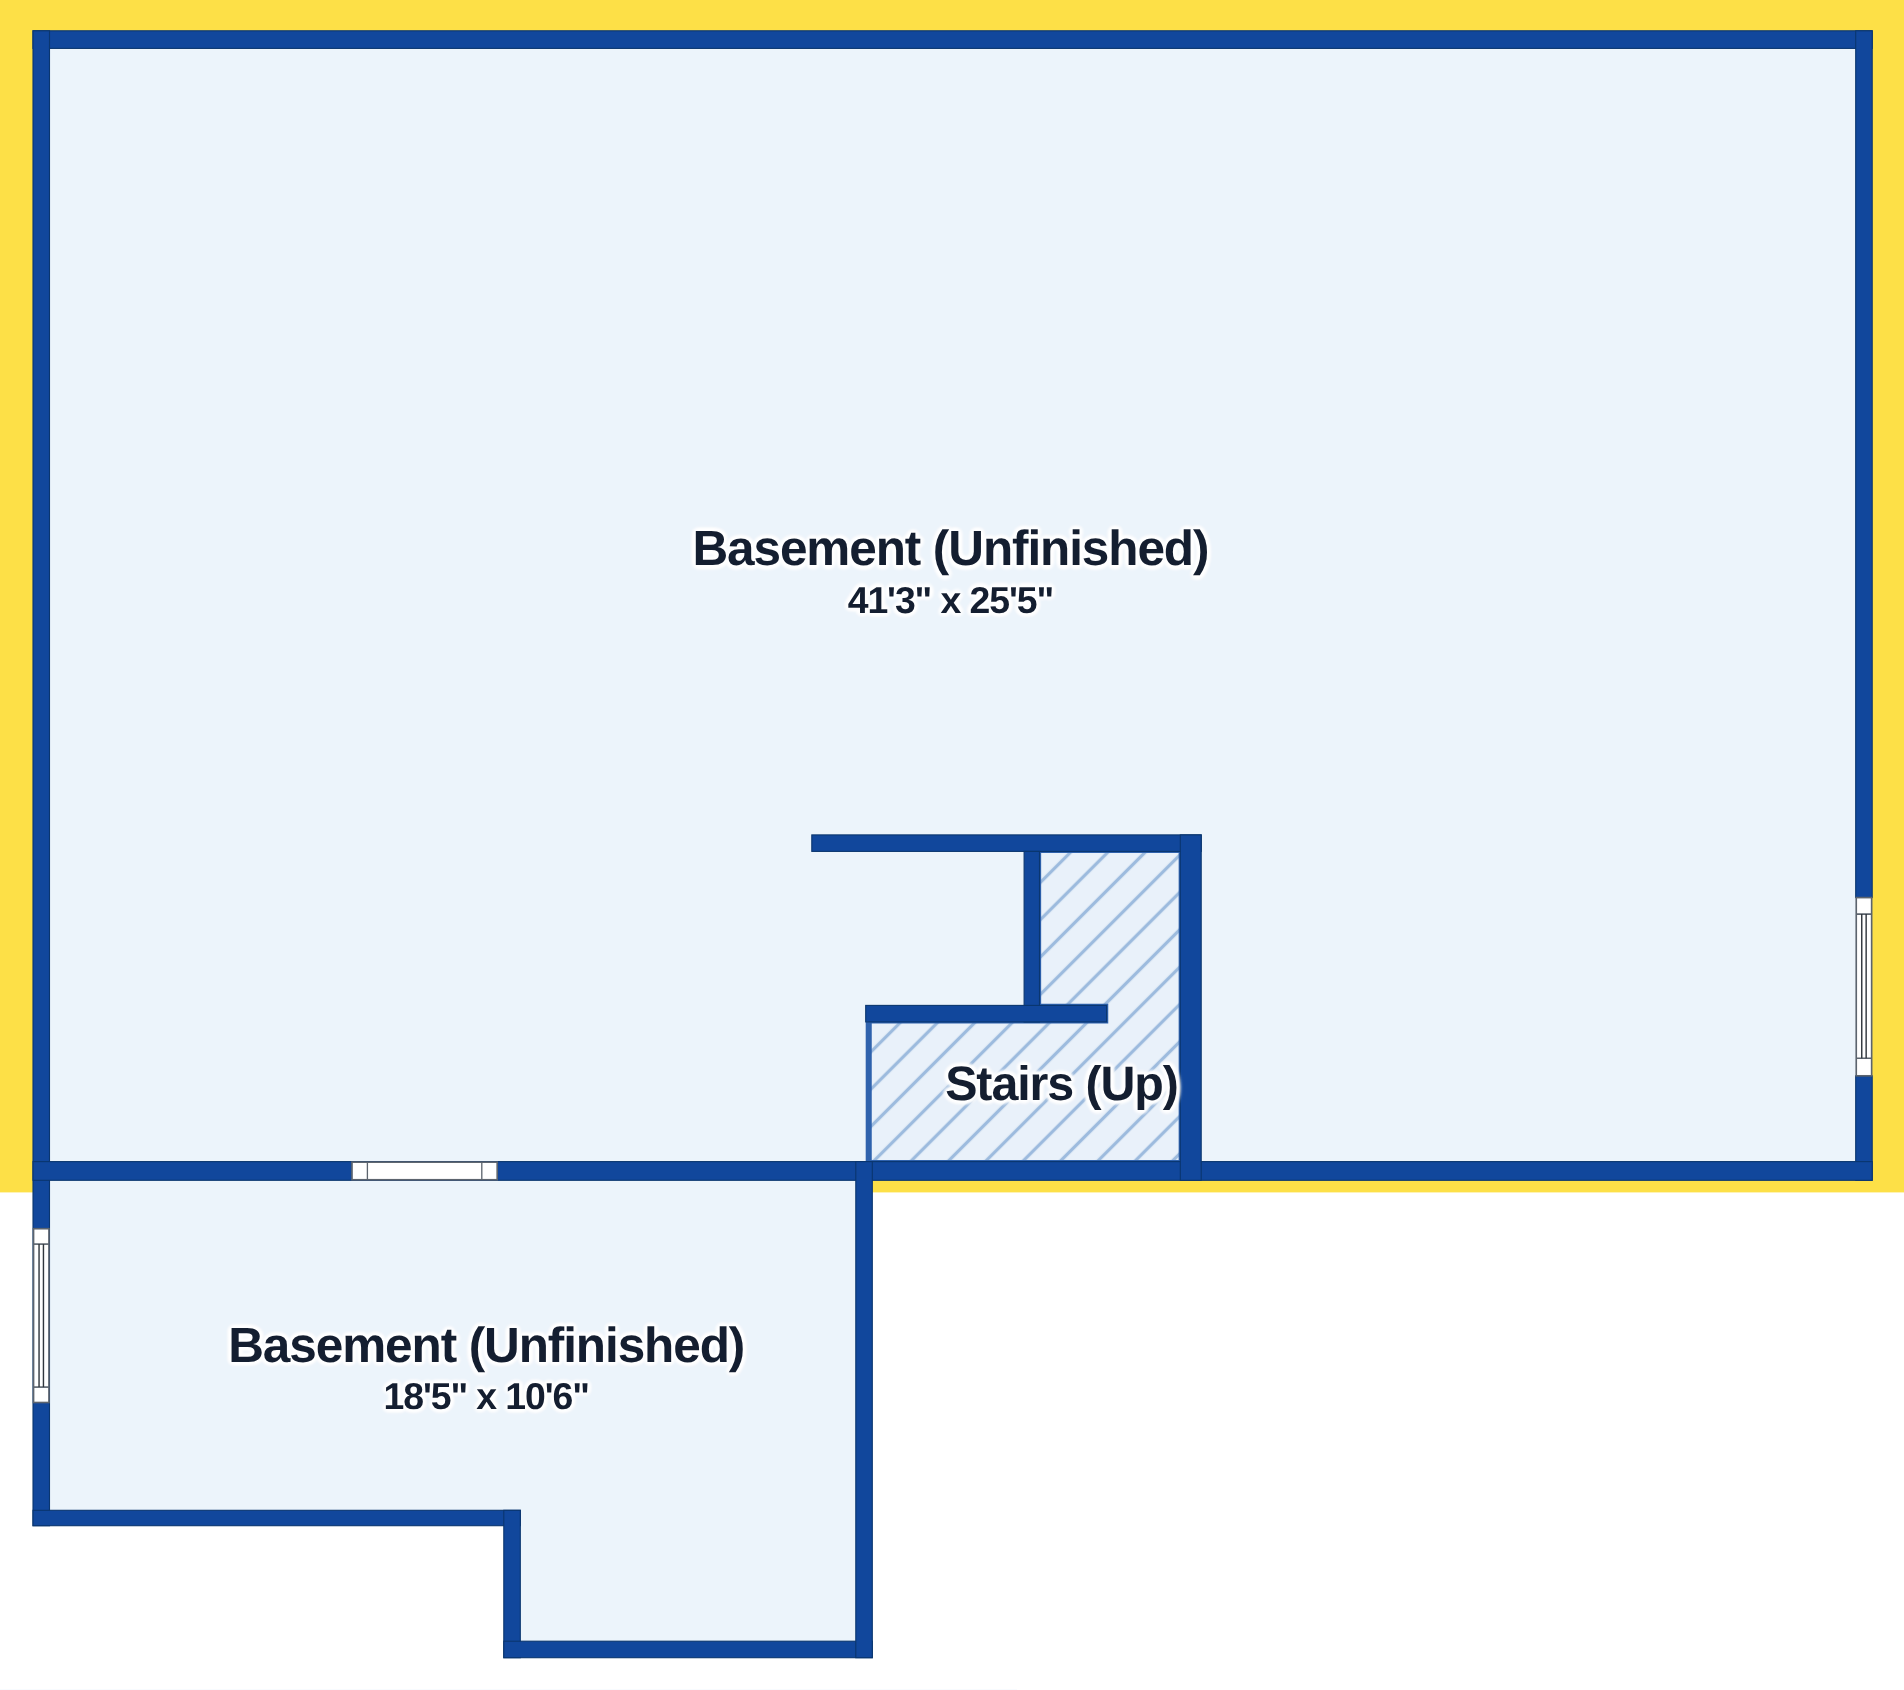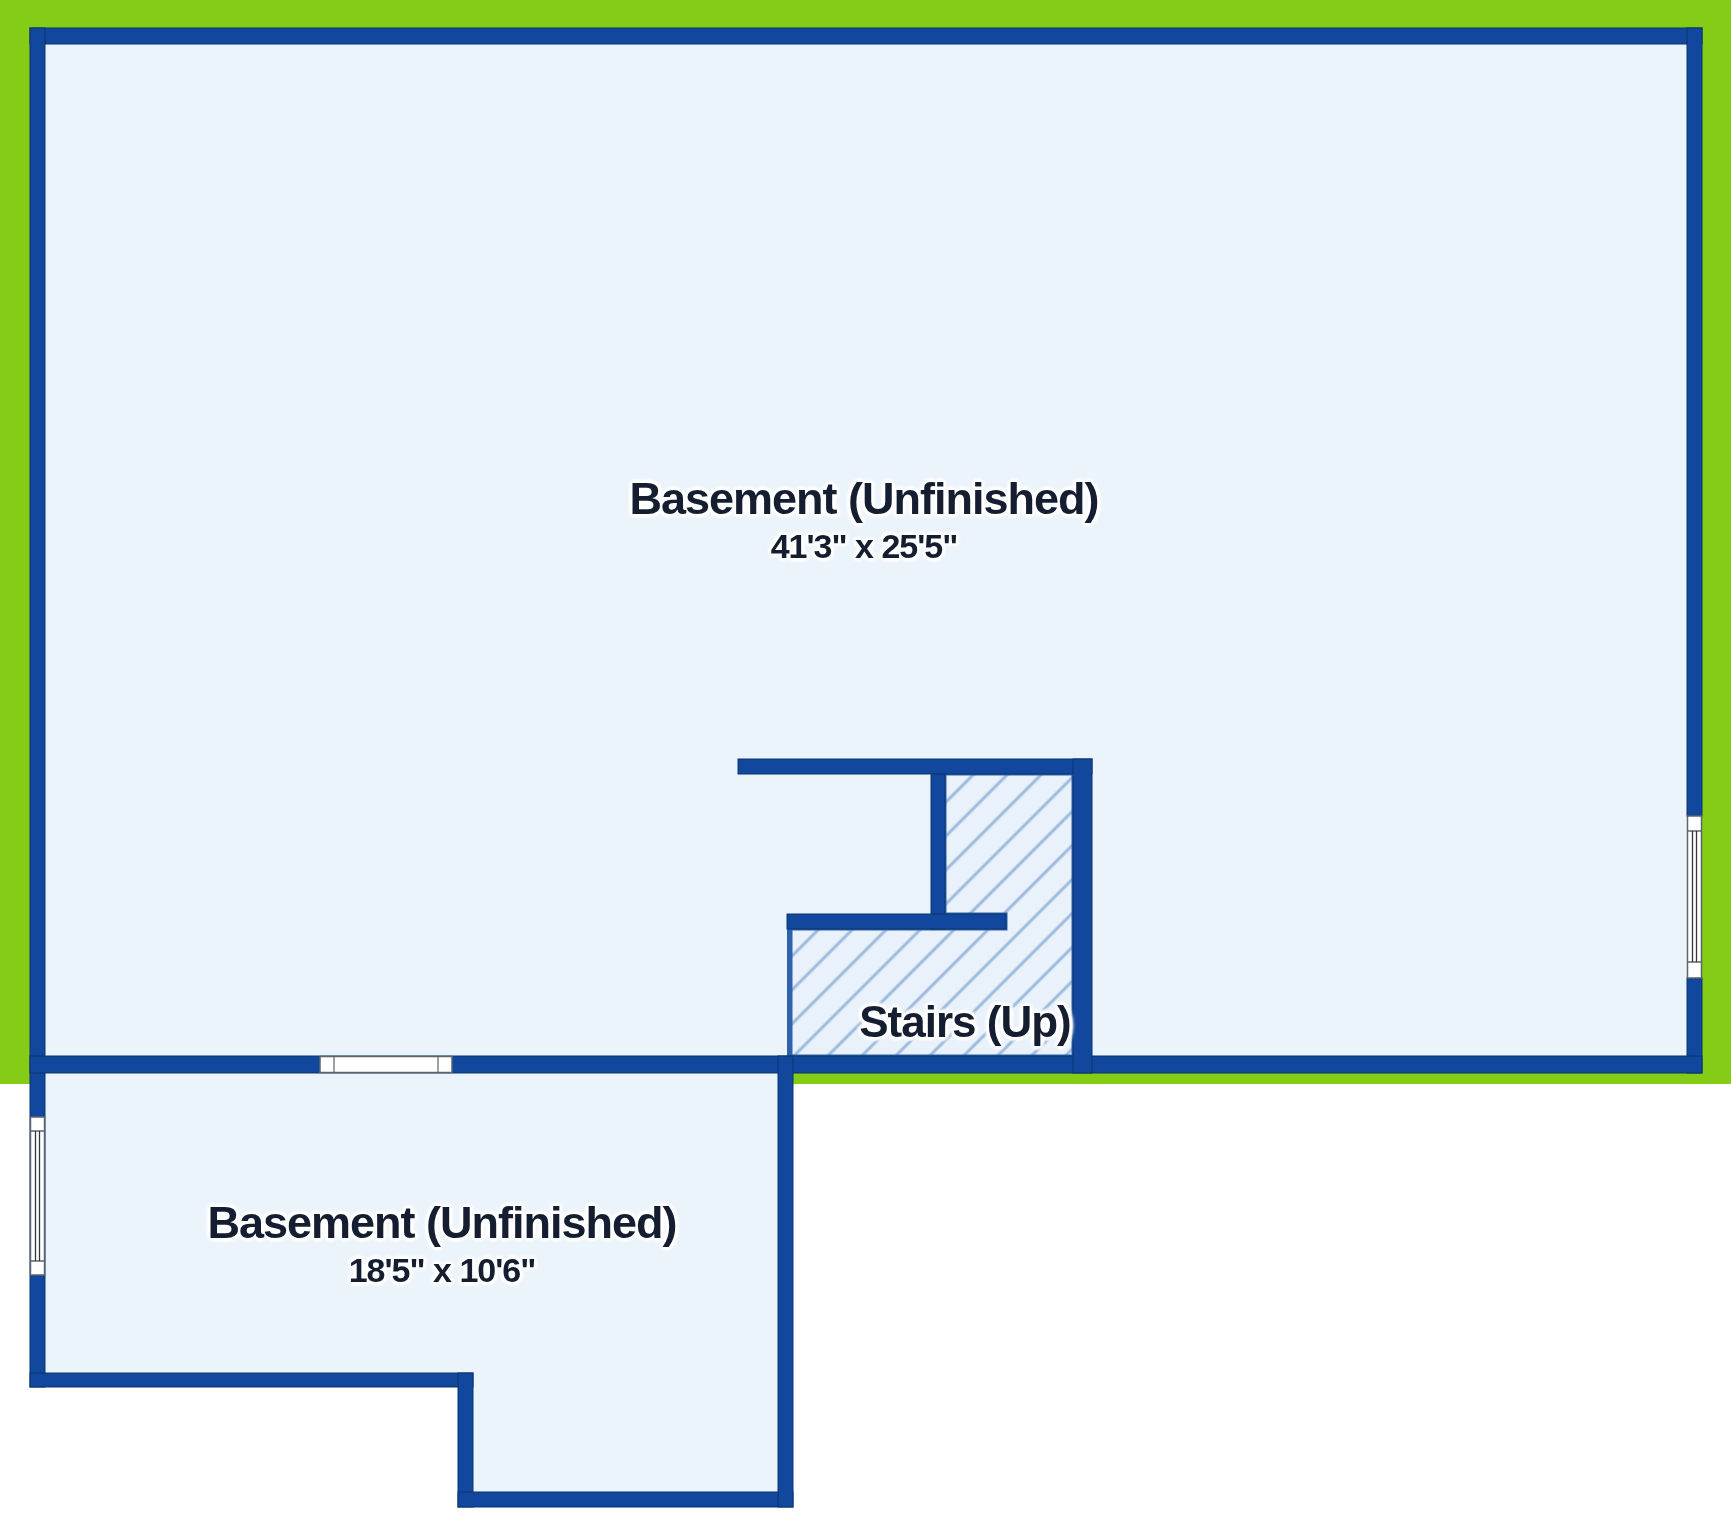--- a/index.html
+++ b/index.html
@@ -9,21 +9,21 @@
   body {
     width: 1731px;
     height: 1536px;
     overflow: hidden;
     font-family: "Liberation Sans", sans-serif;
   }
   .plan-stage {
     position: relative;
     width: 1731px;
     height: 1084px;
-    background: #84cc16;
+    background: #fde047;
   }
   .plan-stage svg {
     position: absolute;
     left: 0;
     top: 0;
     display: block;
   }
   .room-label {
     position: absolute;
     transform: translateX(-50%);
@@ -47,21 +47,20 @@
     line-height: 1.12;
   }
   .room-label .dims {
     font-size: 34px;
     line-height: 1.15;
     margin-top: 3px;
   }
   .room-label .single {
     font-size: 44px;
     line-height: 1.1;
-    margin-top: 36px;
   }
 </style>
 </head>
 <body>
 
 <div class="plan-stage">
 
   <svg width="1731" height="1536" viewBox="0 0 1731 1536">
     <defs>
       <pattern id="hatch" patternUnits="userSpaceOnUse" width="24" height="24" patternTransform="rotate(-45)">

